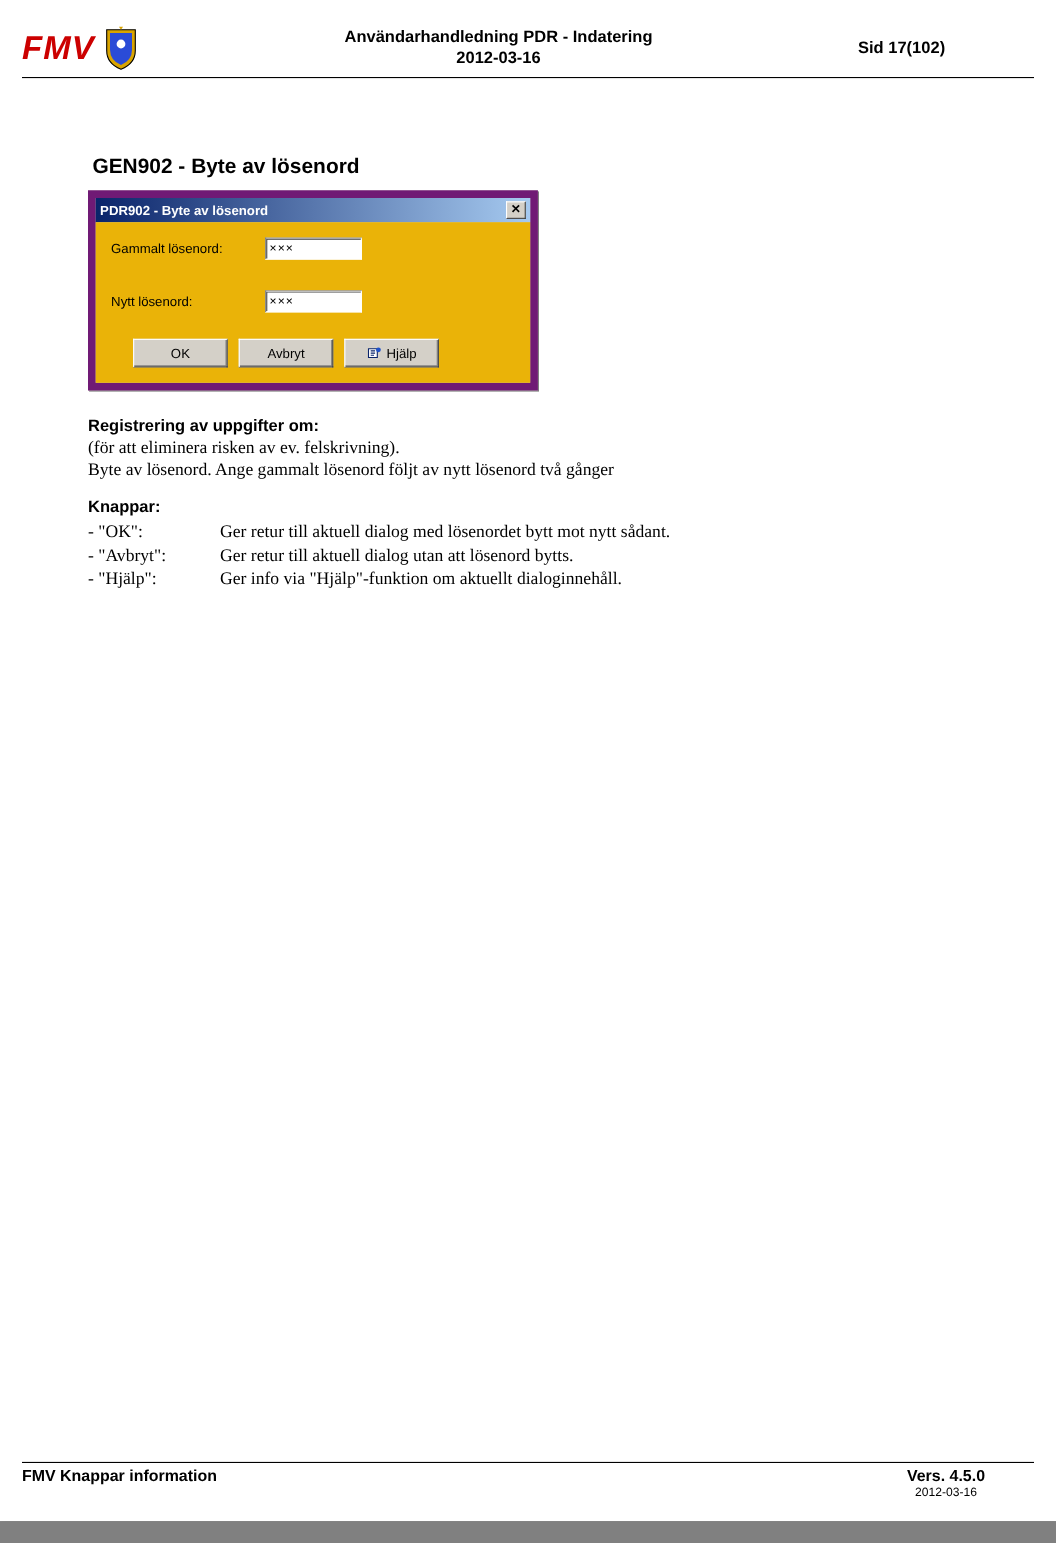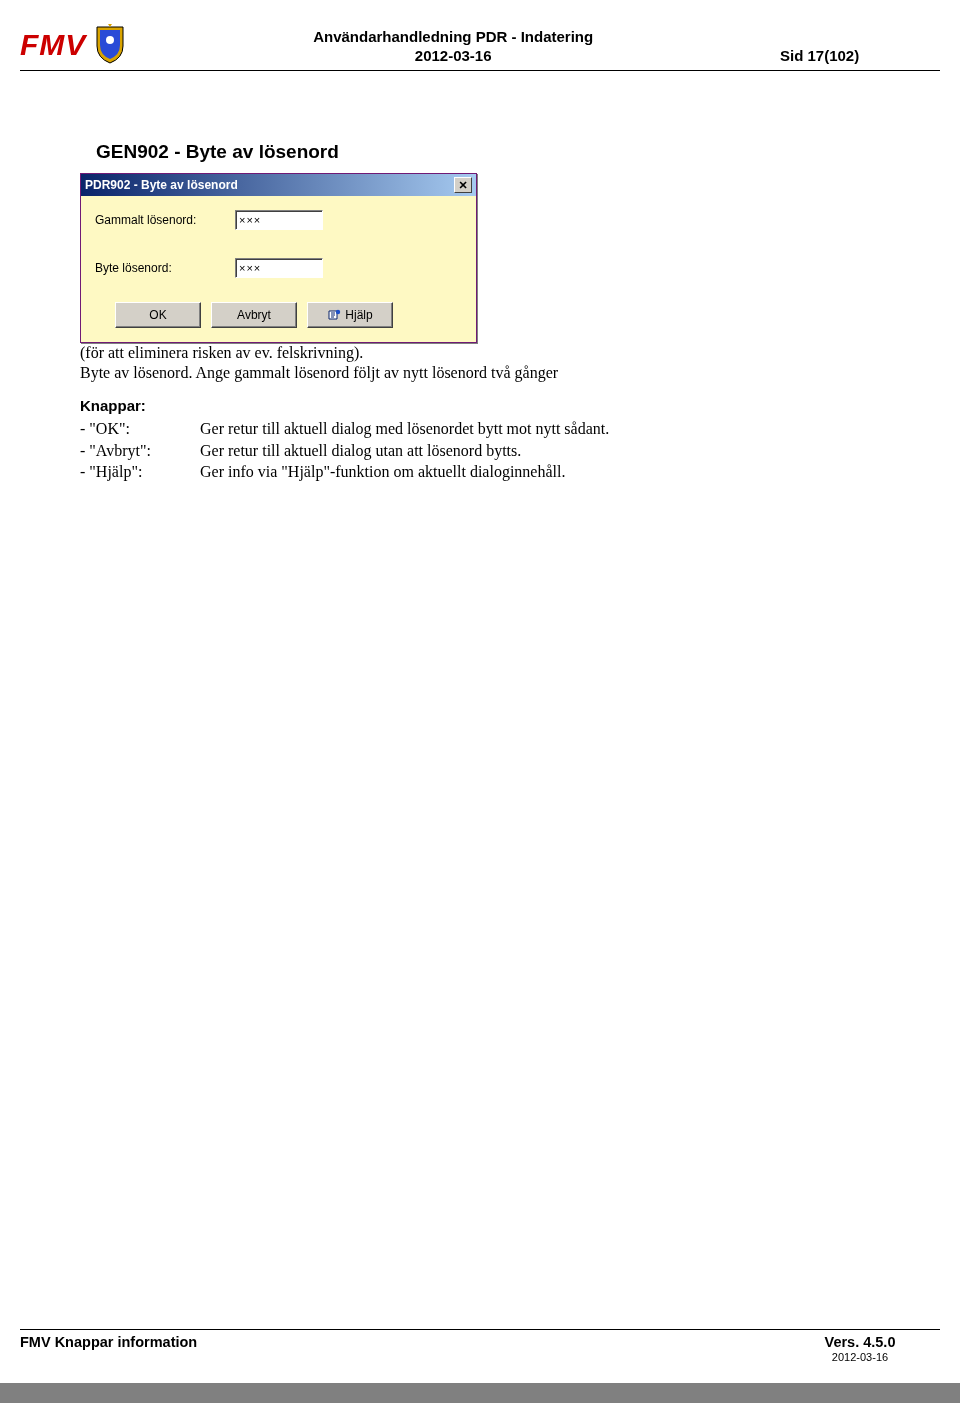--- a/index.html
+++ b/index.html
@@ -1,43 +1,43 @@
 <!DOCTYPE html>
 <html><head>
 <meta charset="utf-8">
 <style>
   html,body{margin:0;padding:0;background:#808080;font-family:Arial,Helvetica,sans-serif}
   .page{width:920px;min-height:1363px;background:#fff;margin:0 auto;padding:20px 20px 0 20px;position:relative;box-shadow:0 0 6px rgba(0,0,0,.4)}
   
-  .hdr{display:flex;align-items:flex-end}
+  .hdr{display:flex;align-items:center}
   .logo{display:flex;align-items:center;margin-top:6px}
   .logo-text{font-weight:900;font-style:italic;font-size:30px;color:#c00;letter-spacing:1px}
   .crest{width:32px;height:40px;margin-left:8px;margin-top:-2px;position:relative}
   .crest svg{width:32px;height:40px}
   .hdr-center{flex:1;text-align:center}
   .hdr-title{font-weight:bold;font-size:15px;margin-top:2px}
   .hdr-date{font-weight:bold;font-size:15px;margin-top:2px}
   .hdr-right{width:160px;text-align:left;font-weight:bold;font-size:15px;margin-top:2px}
   .rule{border:none;border-top:1.2px solid #000;margin:6px 0 0 0}
   
   .content{padding:40px 60px 0 60px}
   h1.sec{font-family:Arial,Helvetica,sans-serif;font-size:22px;font-weight:bold;margin:40px 0 34px 0}
-  h2.sub{font-family:Arial,Helvetica,sans-serif;font-size:19px;font-weight:bold;margin:30px 0 10px 16px}
+  h2.sub{font-family:Arial,Helvetica,sans-serif;font-size:19px;font-weight:bold;margin:30px 0 10px 4px}
   .reg-h{font-family:Arial,Helvetica,sans-serif;font-size:15px;font-weight:bold;margin:24px 0 2px 0}
   .body-text{font-family:"Times New Roman",Times,serif;font-size:16px;line-height:1.25}
   .knap-h{font-family:Arial,Helvetica,sans-serif;font-size:15px;font-weight:bold;margin:14px 0 4px 0}
   .knap-row{display:flex;font-family:"Times New Roman",Times,serif;font-size:16px;line-height:1.35}
   .knap-key{width:120px;flex:0 0 120px}
   .knap-val{flex:1}
   
-  .dlg{width:395px;border:1px solid #701a75;margin-top:6px;font-family:"MS Sans Serif",Tahoma,Arial,sans-serif;font-size:12px;color:#000;background:#d4d0c8;box-shadow:1px 1px 0 #808080}
+  .dlg{width:395px;border:7px solid #701a75;margin-top:6px;font-family:"MS Sans Serif",Tahoma,Arial,sans-serif;font-size:12px;color:#000;background:#d4d0c8;box-shadow:1px 1px 0 #808080}
   .dlg-title{background:linear-gradient(to right,#0a246a,#a6caf0);color:#fff;font-weight:bold;padding:3px 4px;display:flex;align-items:center}
   .dlg-title-text{flex:1}
   .dlg-close{width:16px;height:14px;background:#d4d0c8;border:1px solid #fff;border-right-color:#404040;border-bottom-color:#404040;display:flex;align-items:center;justify-content:center;font-family:Arial;font-size:11px;font-weight:bold;color:#000;line-height:1}
-  .dlg-body{background:#fef9c3;padding:14px 26px 14px 14px}
+  .dlg-body{background:#eab308;padding:14px 26px 14px 14px}
   .fld-row{display:flex;align-items:center;margin-bottom:8px}
   .fld-row.gap{margin-bottom:28px}
   .fld-lbl{width:140px}
   .fld-inp{width:80px;height:18px;background:#fff;border:1px solid #808080;border-right-color:#fff;border-bottom-color:#fff;box-shadow:inset 1px 1px 0 #404040;font-family:"MS Sans Serif",Arial;font-size:11px;padding:0 3px;line-height:18px;letter-spacing:1px}
   .dlg-btns{display:flex;gap:10px;margin-top:24px;margin-left:20px}
   .win-btn{width:84px;height:24px;background:#d4d0c8;border:1px solid #404040;border-top-color:#fff;border-left-color:#fff;box-shadow:inset -1px -1px 0 #808080;display:flex;align-items:center;justify-content:center;font-family:"MS Sans Serif",Arial;font-size:12px;cursor:default}
   .win-btn .bico{width:14px;height:14px;margin-right:4px}
   
   .ftr{position:absolute;left:20px;right:20px;bottom:20px}
   .ftr .rule{margin-bottom:4px}
@@ -80,21 +80,21 @@
         <span class="dlg-close">
           <span>✕</span>
         </span>
       </div>
       <div class="dlg-body">
         <div class="fld-row gap">
           <span class="fld-lbl">Gammalt lösenord:</span>
           <span class="fld-inp">×××</span>
         </div>
         <div class="fld-row">
-          <span class="fld-lbl">Byte lösenord:</span>
+          <span class="fld-lbl">Nytt lösenord:</span>
           <span class="fld-inp">×××</span>
         </div>
         <div class="dlg-btns">
           <div class="win-btn">
             <span>OK</span>
           </div>
           <div class="win-btn">
             <span>Avbryt</span>
           </div>
           <div class="win-btn">
@@ -102,20 +102,21 @@
               <path d="M2 3 H10 V11 H2 Z" fill="#fff" stroke="#0a246a"></path>
               <path d="M4 5 H8 M4 7 H8 M4 9 H7" stroke="#0a246a" stroke-width="1"></path>
               <circle cx="11" cy="4" r="2.2" fill="#1e50c8"></circle>
             </svg>
             <span>Hjälp</span>
           </div>
         </div>
       </div>
     </div>
 
+    <div class="reg-h">Registrering av uppgifter om:</div>
     <div class="body-text">(för att eliminera risken av ev. felskrivning).</div>
     <div class="body-text">Byte av lösenord. Ange gammalt lösenord följt av nytt lösenord två gånger</div>
 
     <div class="knap-h">Knappar:</div>
     <div class="knap-row">
       <div class="knap-key">- "OK":</div>
       <div class="knap-val">Ger retur till aktuell dialog med lösenordet bytt mot nytt sådant.</div>
     </div>
     <div class="knap-row">
       <div class="knap-key">- "Avbryt":</div>

